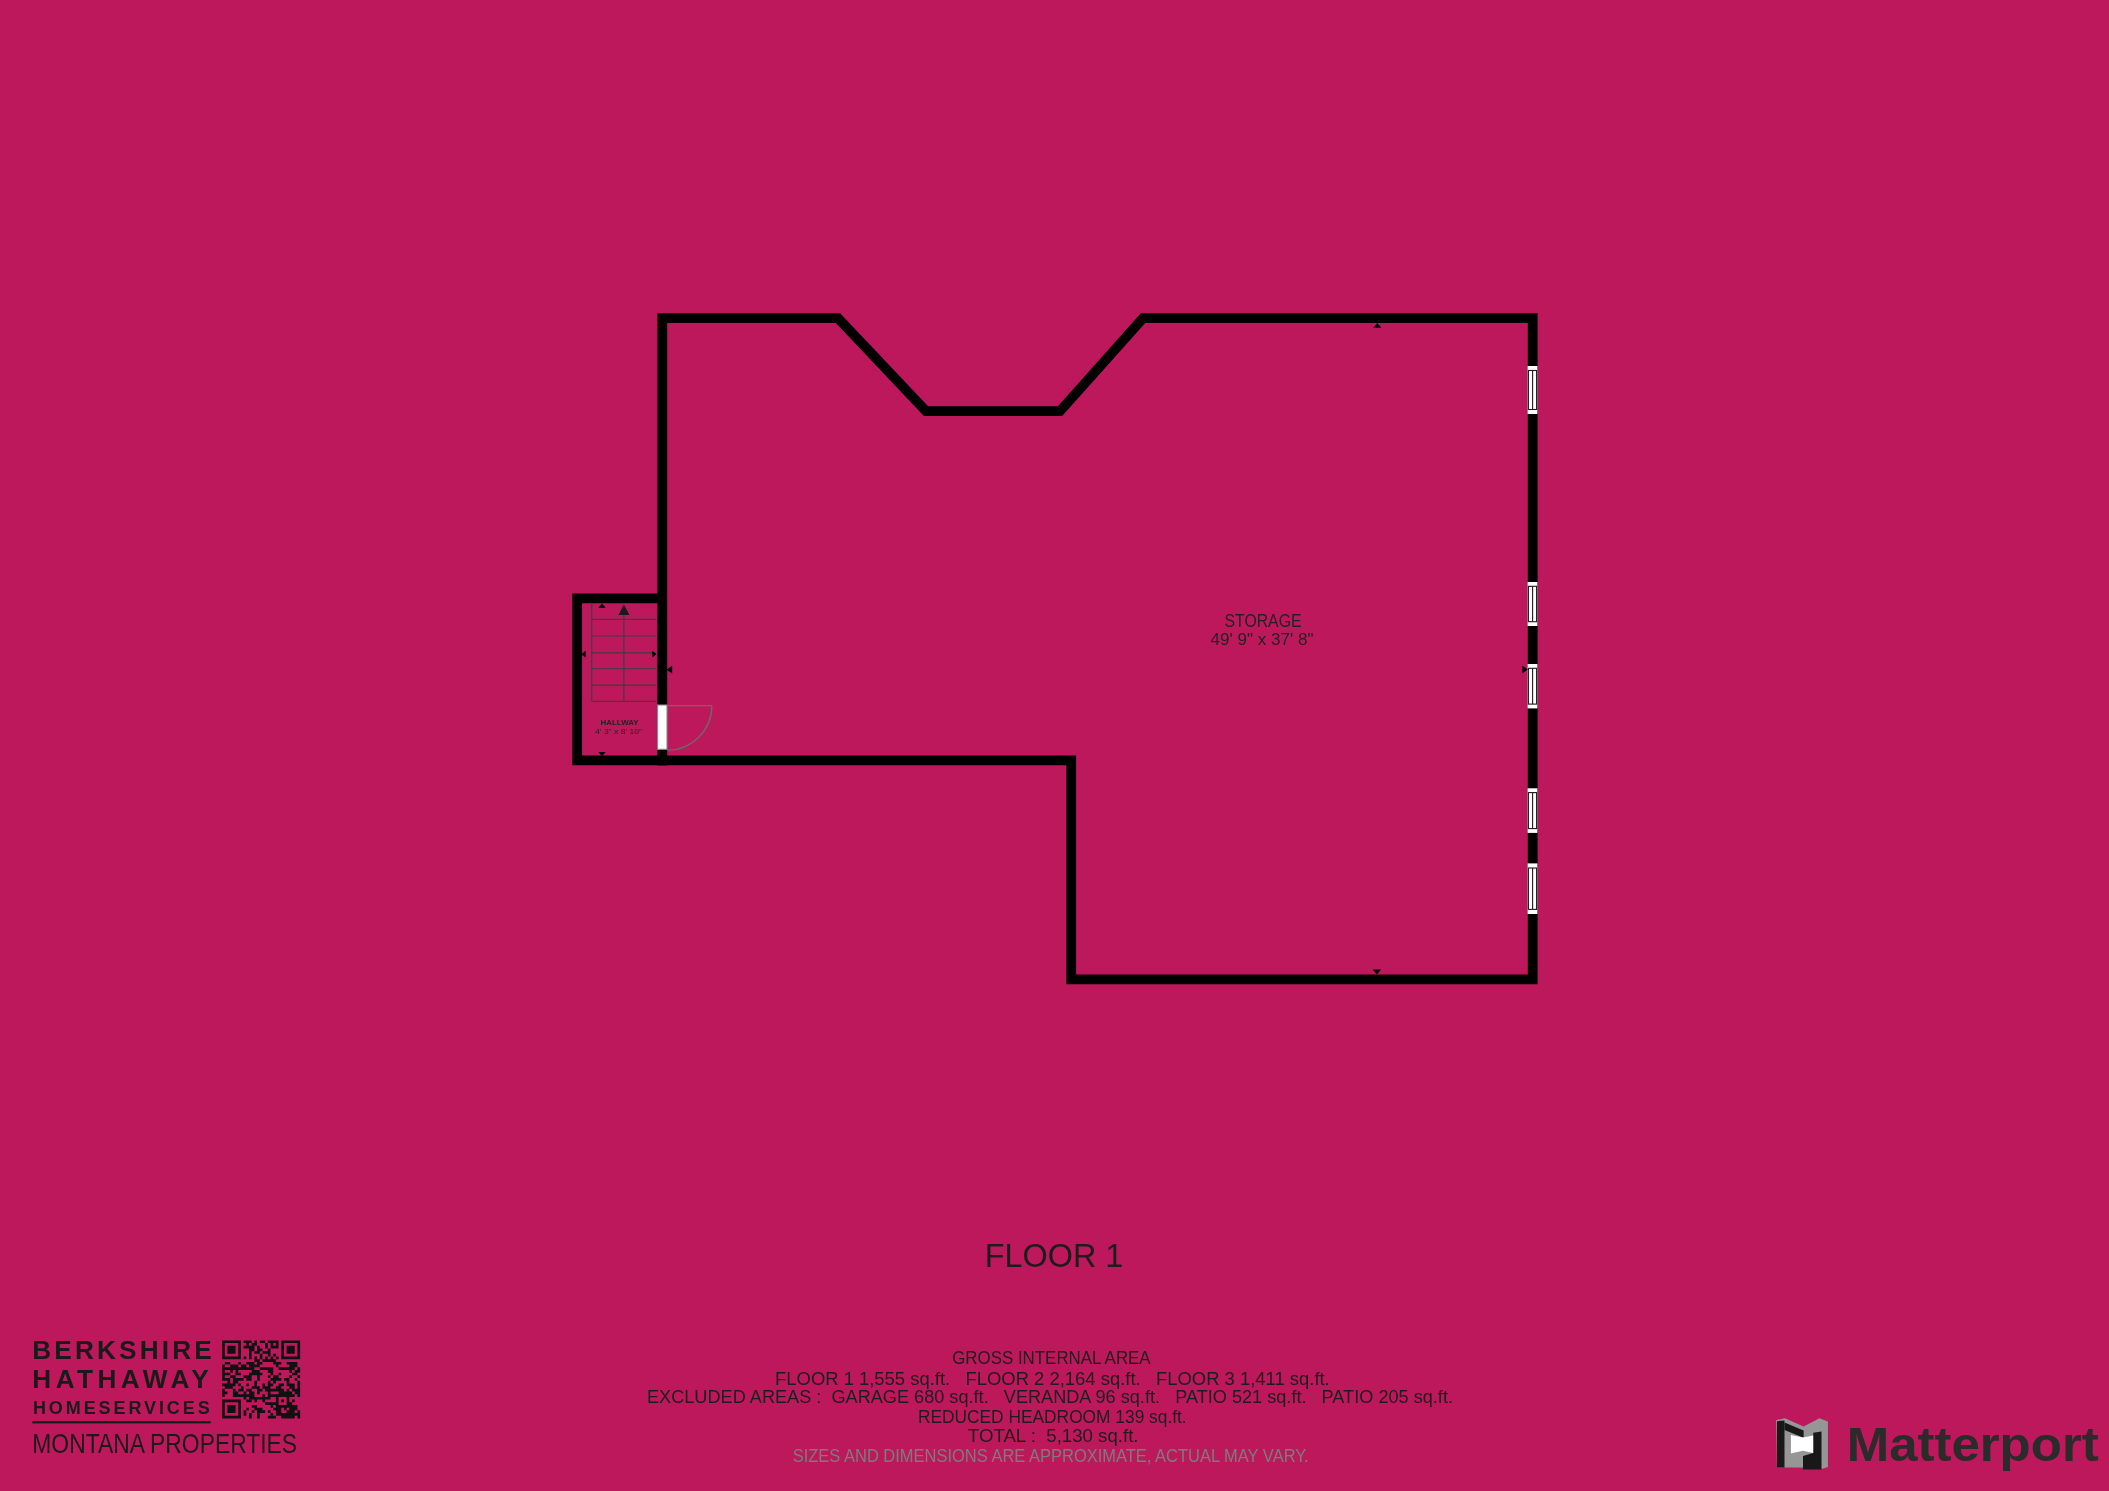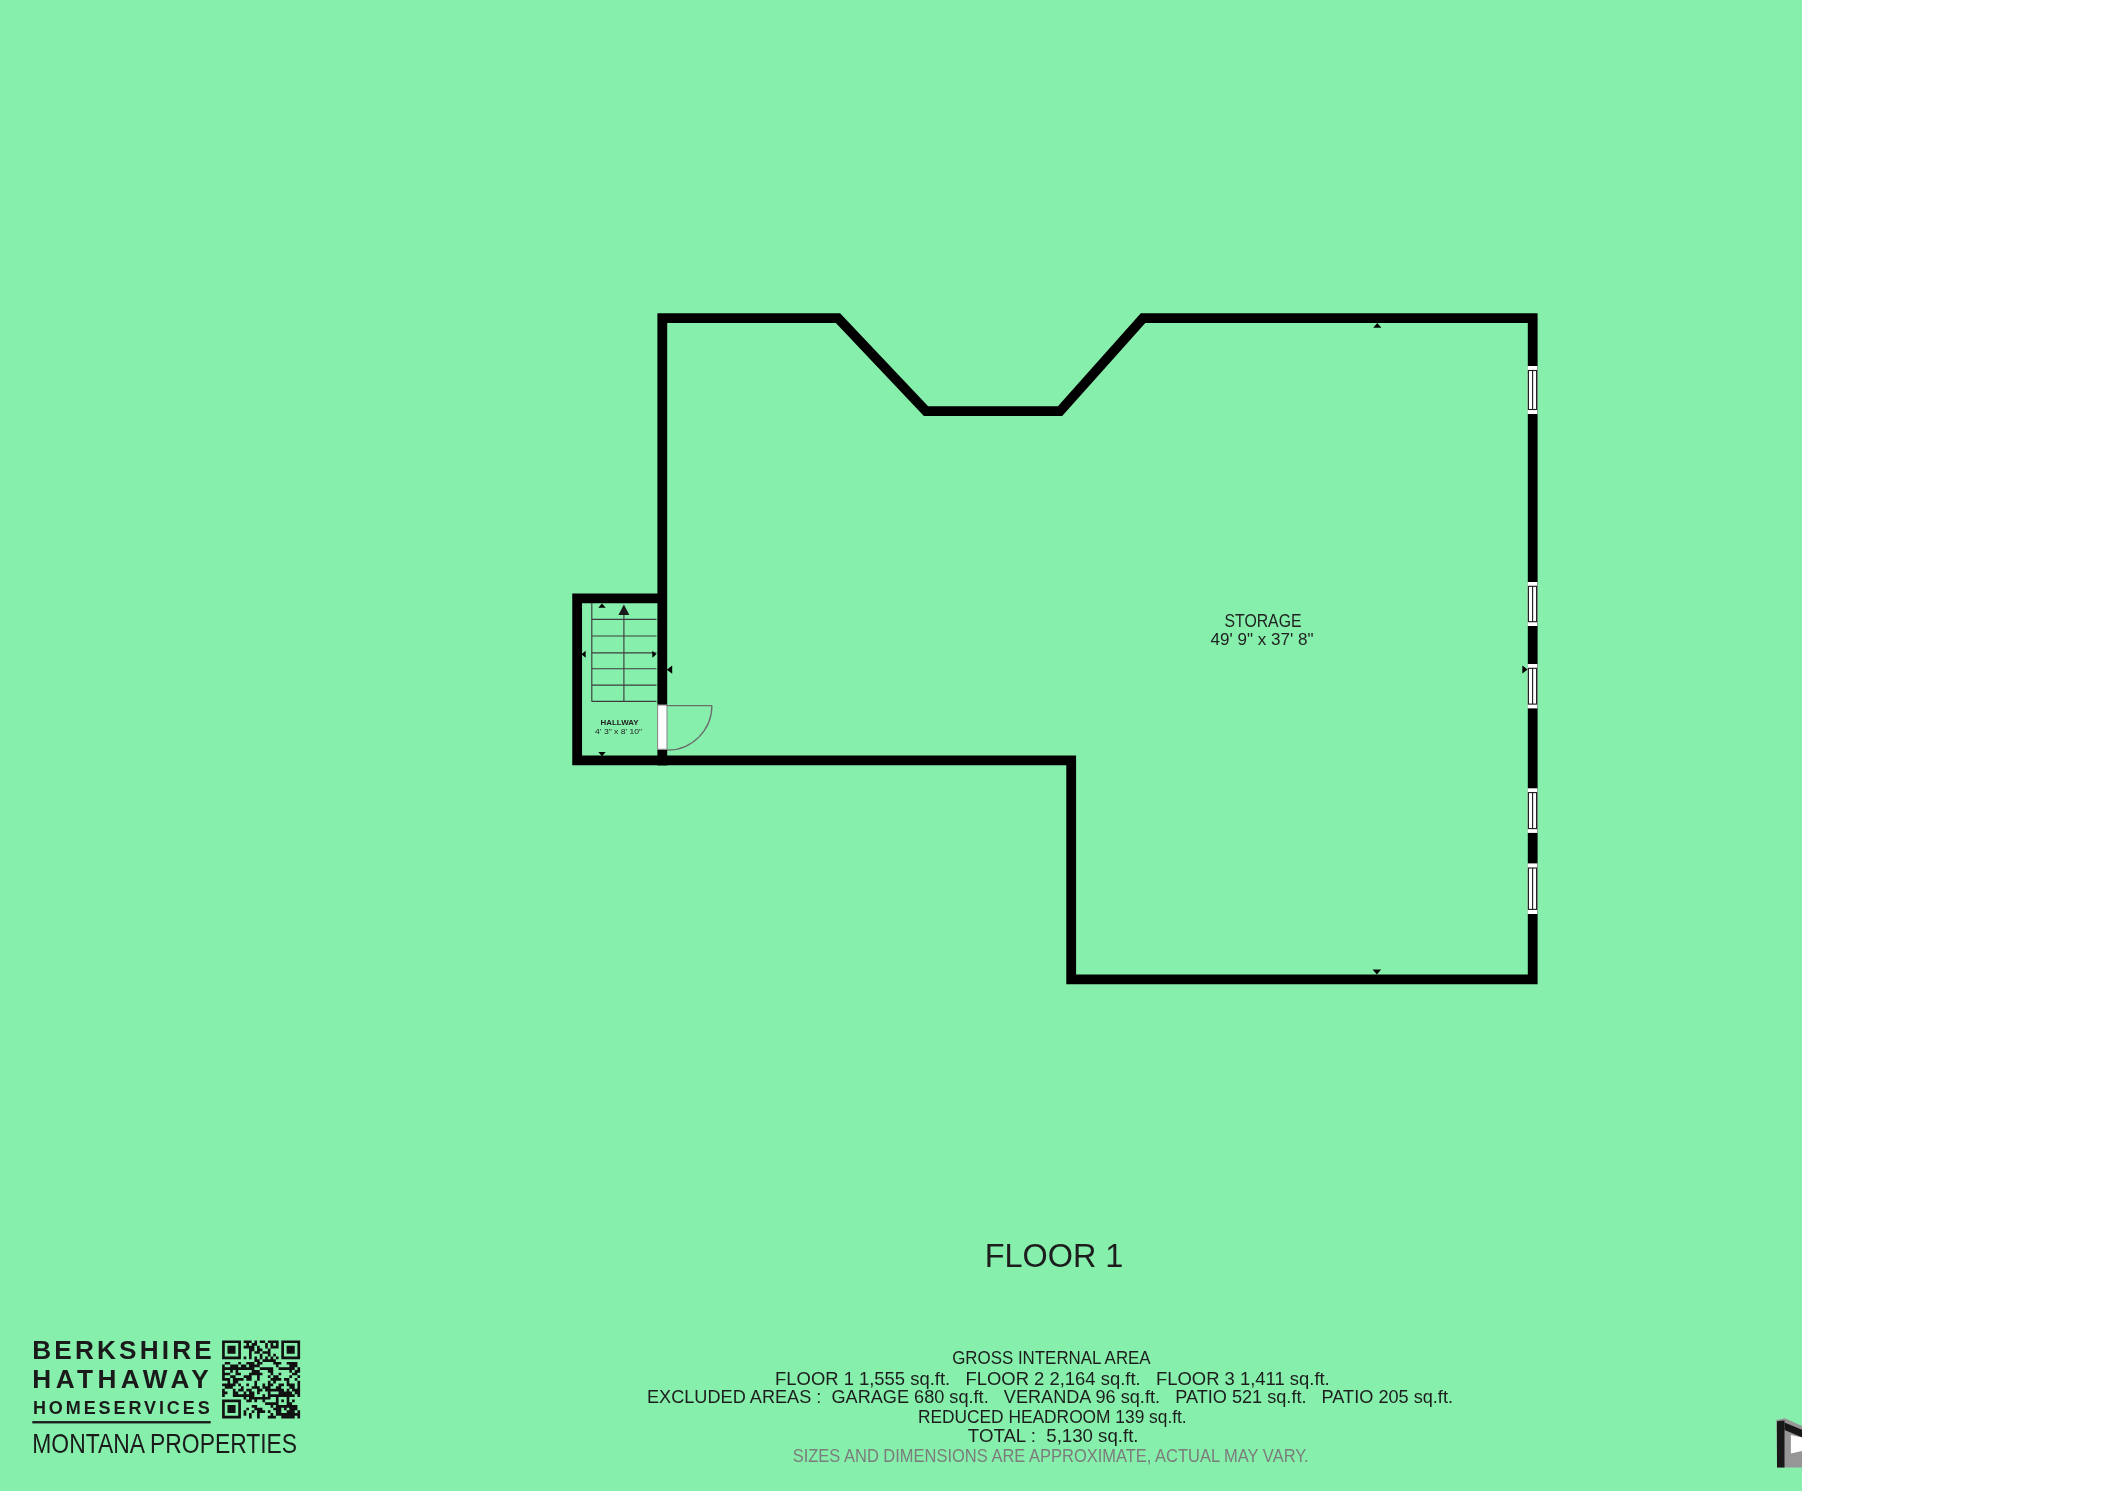--- a/index.html
+++ b/index.html
@@ -1,16 +1,16 @@
 <!DOCTYPE html>
 <html><head>
 <meta charset="utf-8">
 <style>
   html,body { margin:0; padding:0; background:#ffffff; }
-  .page { position:relative; width:1802px; height:1491px; background:#86efac; overflow:hidden;
+  .page { position:relative; width:2109px; height:1491px; background:#be185d; overflow:hidden;
           font-family:"Liberation Sans", sans-serif; }
   svg text { font-family:"Liberation Sans", sans-serif; }
 </style>
 </head>
 <body>
 <div class="page">
 <svg width="2109" height="1491" viewBox="0 0 2109 1491" xmlns="http://www.w3.org/2000/svg">
 
 <path d="M 662.3,705 L 662.3,318.2 L 838,318.2 L 926,411.2 L 1060,411.2 L 1143,318.2 L 1532.7,318.2 L 1532.7,979.3 L 1071.2,979.3 L 1071.2,760.3 L 577.15,760.3 L 577.15,598.45 L 666.3,598.45" fill="none" stroke="#000000" stroke-width="9.8" stroke-linejoin="miter" stroke-linecap="butt"></path>
 

